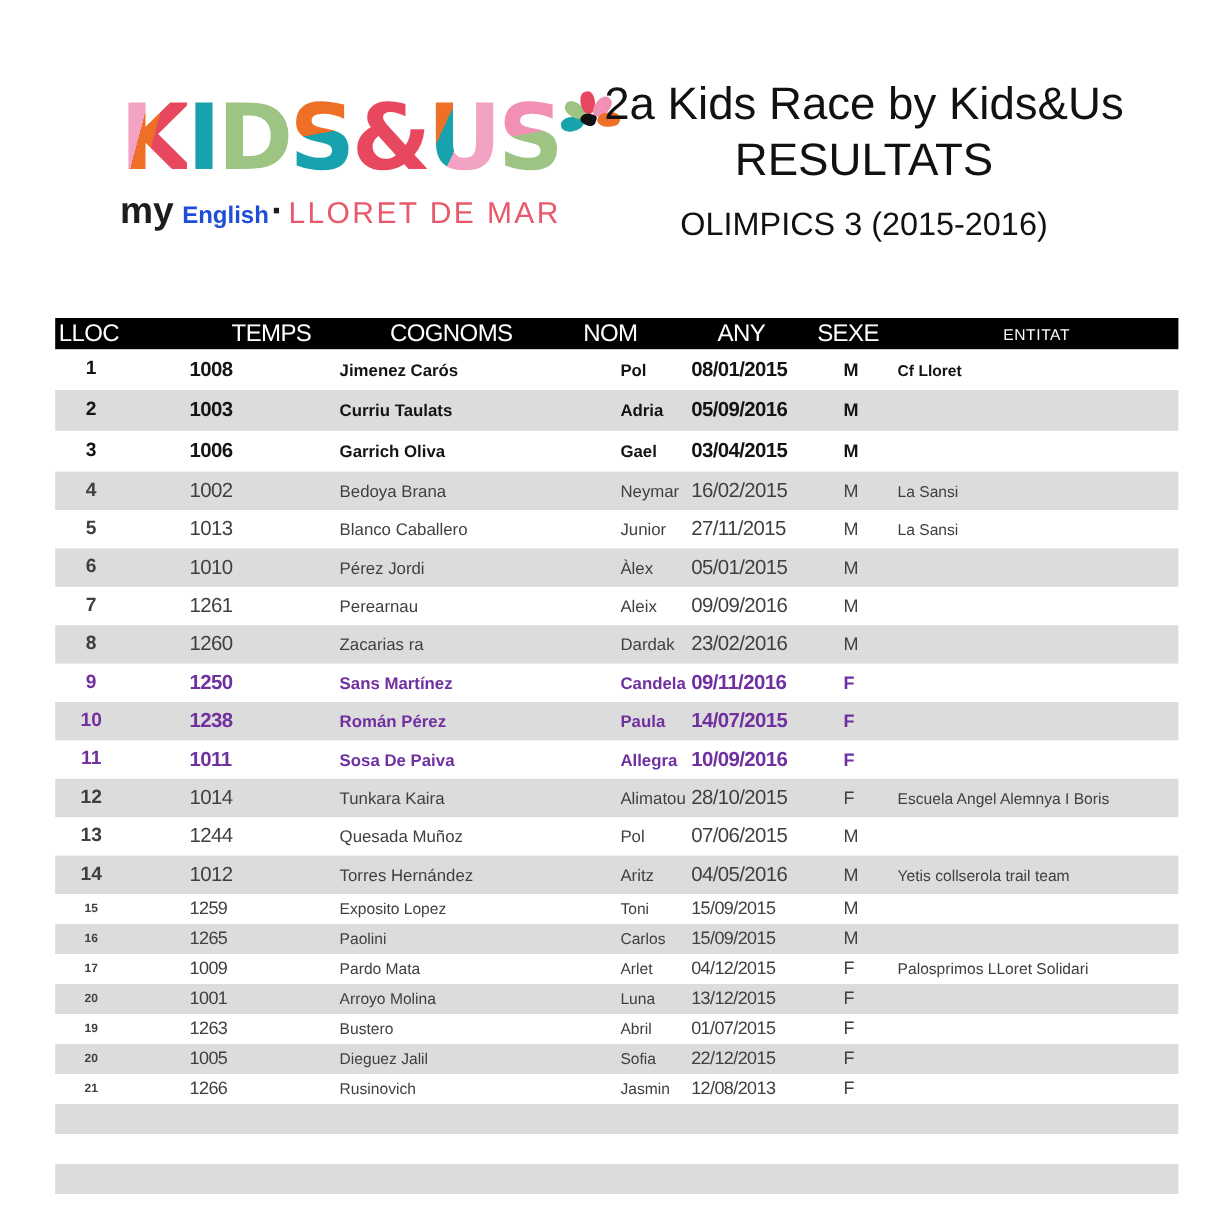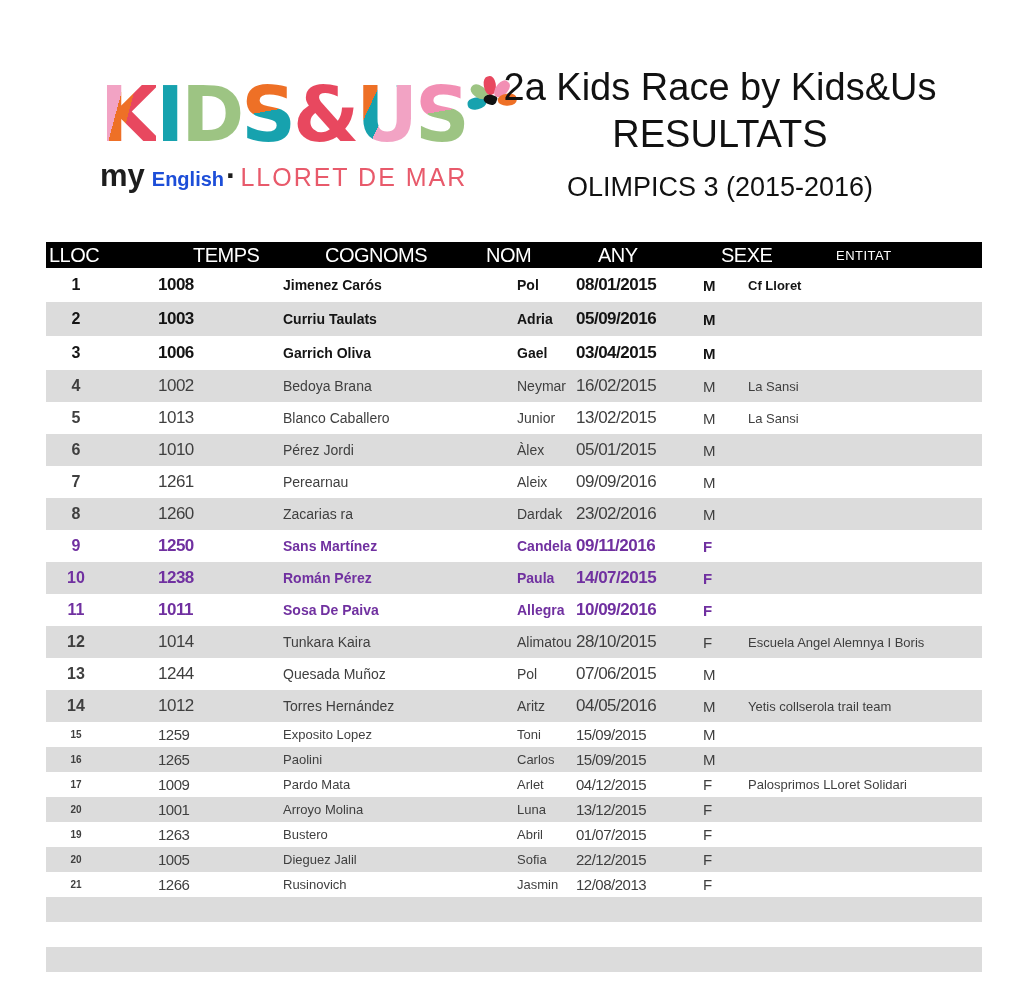--- a/index.html
+++ b/index.html
@@ -49,29 +49,29 @@
   .tagline .tg-sep { font-weight: 700; font-size: 31px; color: #1d1d1d; margin: 0 4px 0 2px; }
   .tagline .tg-loc { font-weight: 500; font-size: 25px; color: #e85a6b; letter-spacing: 2px; }
 
   
   .title-block { position: absolute; left: 492px; top: 64px; width: 456px; text-align: center; color: #111; }
   .title-line1 { font-size: 38px; font-weight: 400; line-height: 47px; }
   .title-line2 { font-size: 38px; font-weight: 400; line-height: 47px; }
   .title-line3 { font-size: 27px; font-weight: 400; line-height: 34px; margin-top: 12px; }
 
   
-  .results-table { position: absolute; left: 46px; top: 242px; width: 936px; }
+  .results-table { position: absolute; left: 46px; top: 265px; width: 936px; }
   .thead { position: relative; height: 26px; background: #000000; color: #ffffff; }
   .thead span { position: absolute; top: 0; line-height: 27px; font-size: 20px; letter-spacing: -0.5px; }
   .h-lloc    { left: 3px; }
   .h-temps   { left: 147px; }
   .h-cognoms { left: 279px; }
   .h-nom     { left: 440px; }
   .h-any     { left: 552px; }
-  .h-sexe    { left: 635px; margin-left: 40px; }
+  .h-sexe    { left: 635px; }
   .h-entitat { left: 790px; font-size: 13px !important; letter-spacing: 0.5px !important; }
 
   .trow { display: flex; align-items: center; height: 32px; color: #3f3f3f; font-size: 14px; }
   .trow:nth-child(even) { background: #dcdcdc; }
   .trow:nth-child(-n+3) { height: 34px; }
   .trow:nth-child(n+15) { height: 25px; font-size: 13px; }
 
   .cell { white-space: nowrap; overflow: visible; }
   .c-lloc    { width: 60px;  text-align: center; font-size: 16px; font-weight: 600; }
   .c-temps   { width: 125px; padding-left: 52px; font-size: 17px; letter-spacing: -0.5px; }
@@ -168,21 +168,21 @@
         <span class="cell c-nom">Neymar</span>
         <span class="cell c-any">16/02/2015</span>
         <span class="cell c-sexe">M</span>
         <span class="cell c-entitat">La Sansi</span>
       </div>
       <div class="trow">
         <span class="cell c-lloc">5</span>
         <span class="cell c-temps">1013</span>
         <span class="cell c-cognoms">Blanco Caballero</span>
         <span class="cell c-nom">Junior</span>
-        <span class="cell c-any">13/02/2015</span>
+        <span class="cell c-any">27/11/2015</span>
         <span class="cell c-sexe">M</span>
         <span class="cell c-entitat">La Sansi</span>
       </div>
       <div class="trow">
         <span class="cell c-lloc">6</span>
         <span class="cell c-temps">1010</span>
         <span class="cell c-cognoms">Pérez Jordi</span>
         <span class="cell c-nom">Àlex</span>
         <span class="cell c-any">05/01/2015</span>
         <span class="cell c-sexe">M</span>

